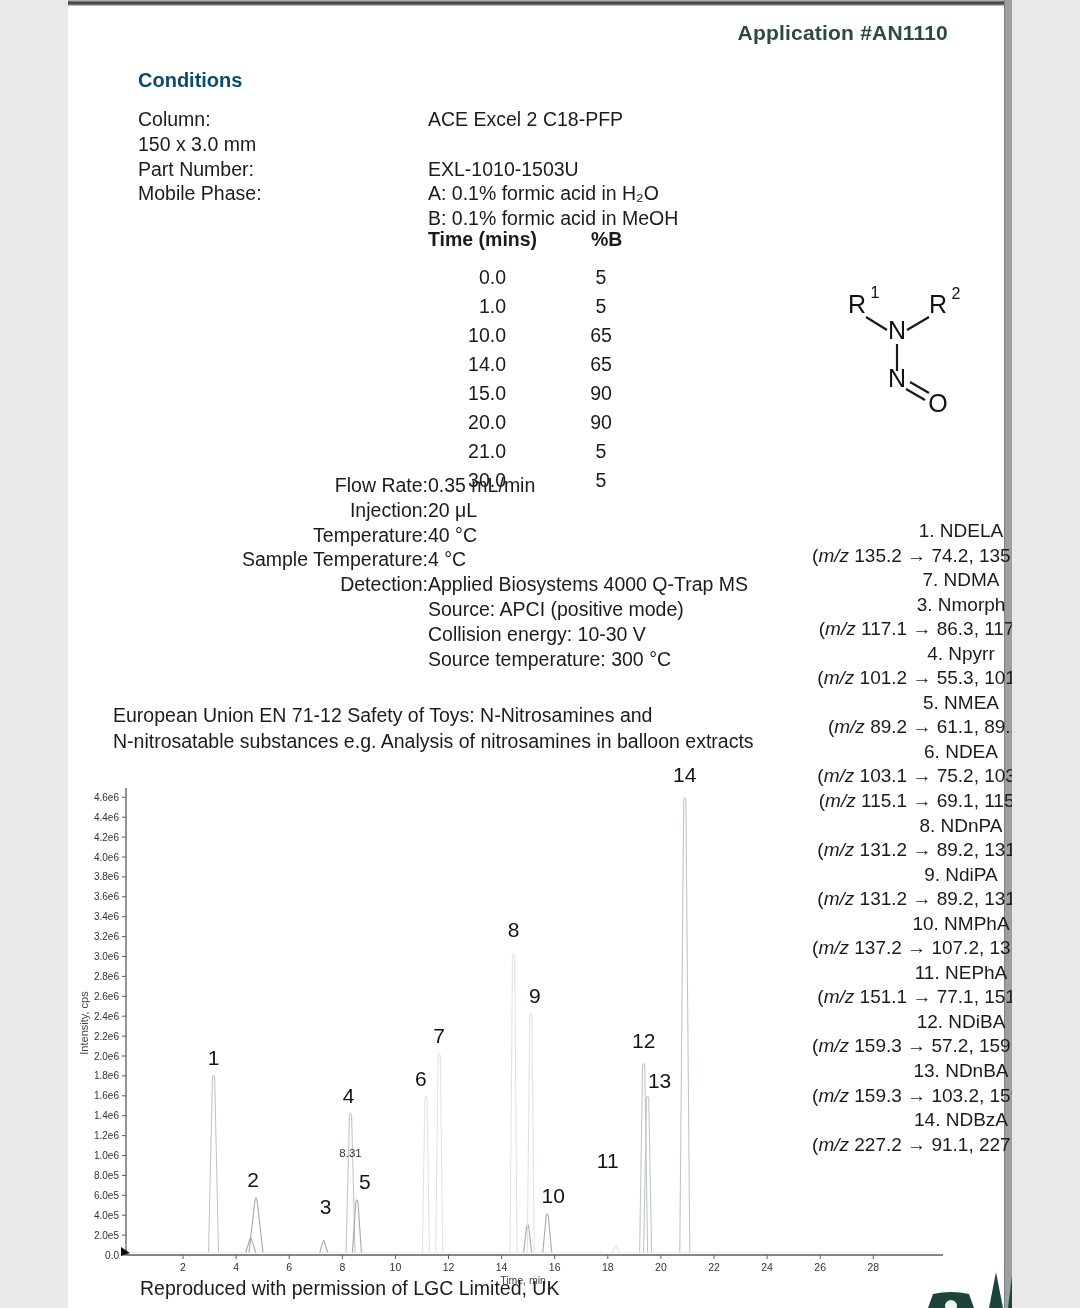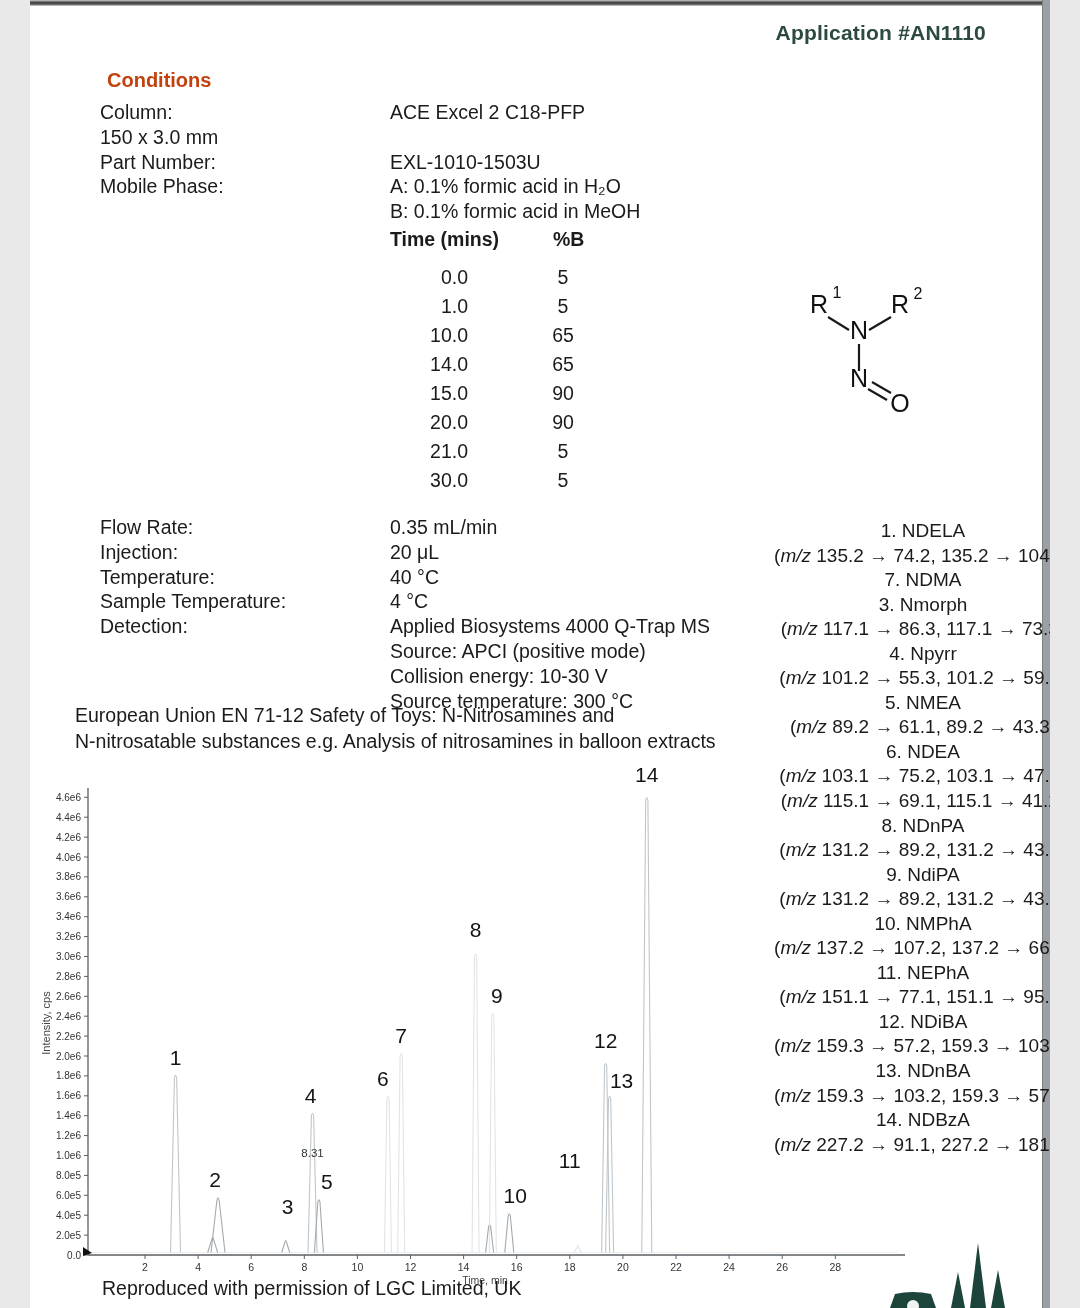--- a/index.html
+++ b/index.html
@@ -1,30 +1,30 @@
 <!DOCTYPE html>
 <html><head>
 <meta charset="utf-8">
 <style>
   html,body { margin:0; padding:0; background:#e9e9e9; }
   .page {
-    position:relative; width:1020px; height:1308px; background:#ffffff;
+    position:relative; width:944px; height:1308px; background:#ffffff;
     font-family:"Liberation Sans","DejaVu Sans",sans-serif; color:#1b1b1b;
     overflow:hidden; margin:0 auto;
   }
   .top-rule { position:absolute; top:0; left:0; right:0; height:6px;
     background:linear-gradient(#c9c9c9 0%, #3a3a3a 45%, #6b6b6b 75%, #e0e0e0 100%); }
   .right-rule { position:absolute; top:0; right:0; width:7px; bottom:0;
     background:#9aa0a3; border-left:1px solid #7c8184; }
   .app-ref { position:absolute; top:21px; right:64px; font-size:21px; font-weight:700;
     color:#2d4a40; letter-spacing:0.2px; }
-  .cond-head { position:absolute; left:70px; top:69px; font-size:20px; font-weight:700; color:#c2410c;margin-left:7px; }
+  .cond-head { position:absolute; left:70px; top:69px; font-size:20px; font-weight:700; color:#0c4a6e; }
   .kv { position:absolute; left:70px; font-size:19.5px; line-height:24.8px; }
-  #cond-rows { top:100px; }
-  #param-rows { top:515px; }
+  #cond-rows { top:107px; }
+  #param-rows { top:473px;text-align:right; }
   .kv-row { display:flex; }
   .kv-label { width:290px; flex:none; }
   .gradient { position:absolute; left:360px; top:227px; font-size:19.5px; }
   .grad-head { display:flex; font-weight:700; margin-bottom:12px; line-height:24px; }
   .gh-time { width:116px; }
   .gh-b { margin-left:47px; }
   .grad-row { display:flex; line-height:29px; }
   .g-time { width:78px; text-align:right; }
   .g-b { width:58px; margin-left:66px; text-align:center; }
   .eu-text { position:absolute; left:45px; top:703px; width:700px; font-size:19.5px; line-height:25.5px; }

